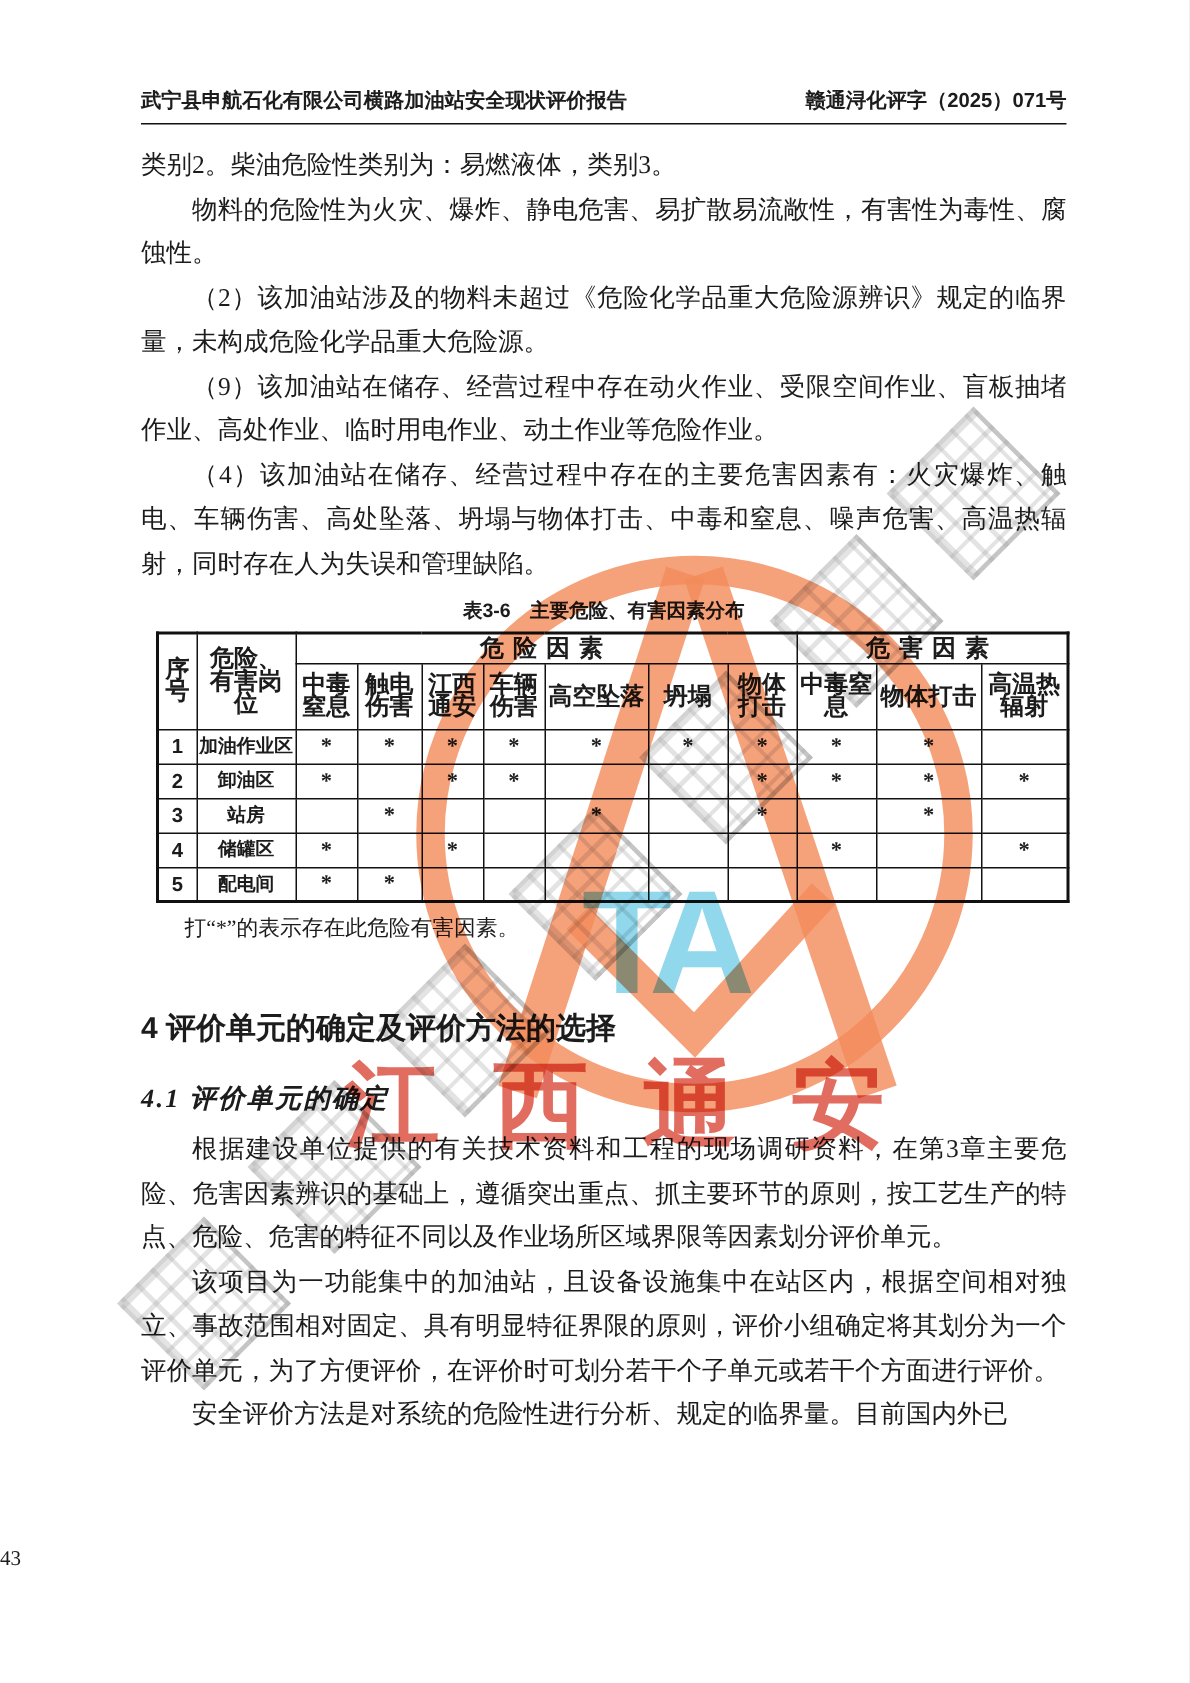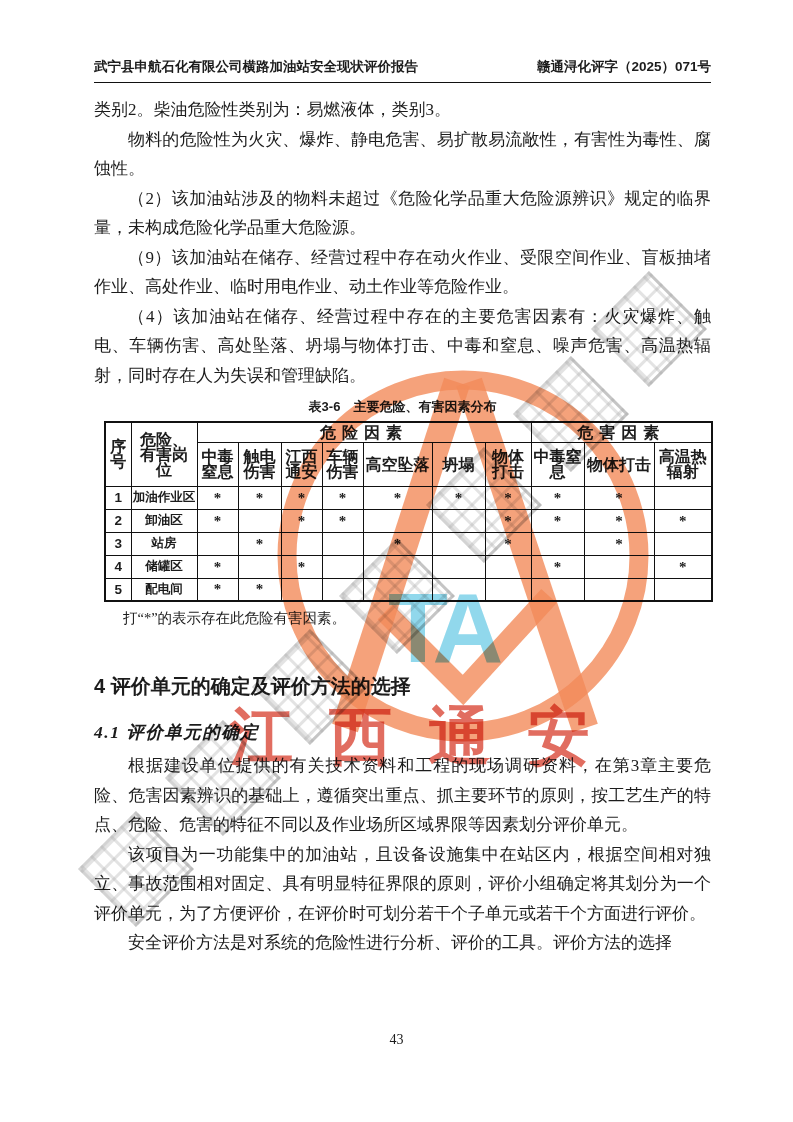--- a/index.html
+++ b/index.html
@@ -35,21 +35,21 @@
   .group-head{letter-spacing:6px;}
   .footnote{font-size:14.5px;margin:7px 0 0;text-indent:2em;}
 
   
   .h1{font-family:"Liberation Sans","DejaVu Sans",sans-serif;font-weight:bold;font-size:20px;
     line-height:28px;margin:44px 0 0;}
   .h2{font-weight:bold;font-style:italic;font-size:17.5px;letter-spacing:1.5px;
     line-height:24px;margin:20px 0 7px;}
   .h2.second{margin-top:12px;}
 
-  .pageno{position:absolute;top:1032px;left:0;width:100%;text-align:center;font-size:14px;z-index:1;}
+  .pageno{position:absolute;top:1032px;left:0;width:100%;text-align:left;font-size:14px;z-index:1;}
 
   
   .wm{position:absolute;pointer-events:none;mix-blend-mode:multiply;z-index:2;}
   .wm-stamp{left:267px;top:360px;width:392px;height:392px;}
   .wm-ta{left:388px;top:578px;font-family:"Liberation Sans","DejaVu Sans",sans-serif;
     font-weight:bold;font-size:98px;line-height:100px;letter-spacing:-8px;
     color:rgba(121,208,232,0.82);}
   .wm-red{left:230px;top:694px;white-space:nowrap;font-weight:bold;font-size:63px;
     letter-spacing:36px;color:rgba(217,72,56,0.8);font-family:"Liberation Serif","DejaVu Serif",serif;}
   .diamond{position:absolute;width:76px;height:76px;transform:rotate(45deg);
@@ -214,19 +214,19 @@
 
     <div class="h1">4 评价单元的确定及评价方法的选择</div>
 
     <div class="h2">4.1 评价单元的确定</div>
     <div id="s41-paragraphs">
         <p class="para indent">根据建设单位提供的有关技术资料和工程的现场调研资料，在第3章主要危险、危害因素辨识的基础上，遵循突出重点、抓主要环节的原则，按工艺生产的特点、危险、危害的特征不同以及作业场所区域界限等因素划分评价单元。</p>
         <p class="para indent">该项目为一功能集中的加油站，且设备设施集中在站区内，根据空间相对独立、事故范围相对固定、具有明显特征界限的原则，评价小组确定将其划分为一个评价单元，为了方便评价，在评价时可划分若干个子单元或若干个方面进行评价。</p>
       </div>
 
     <div id="s42-paragraphs">
-        <p class="para indent">安全评价方法是对系统的危险性进行分析、评价的工具。评价方法的选择</p>
+        <p class="para indent">安全评价方法是对系统的危险性进行分析、规定的临界量。目前国内外已</p>
       </div>
 
   </div>
 
   <div class="pageno">43</div>
 </div>
 
 </body></html>

